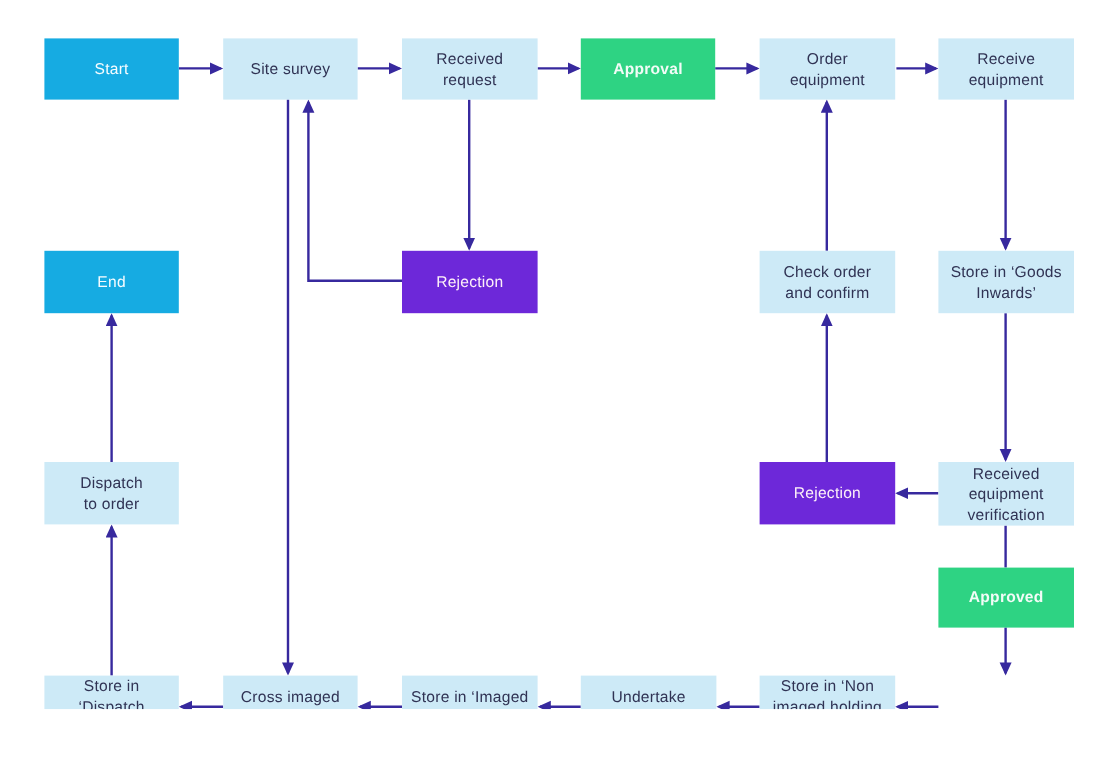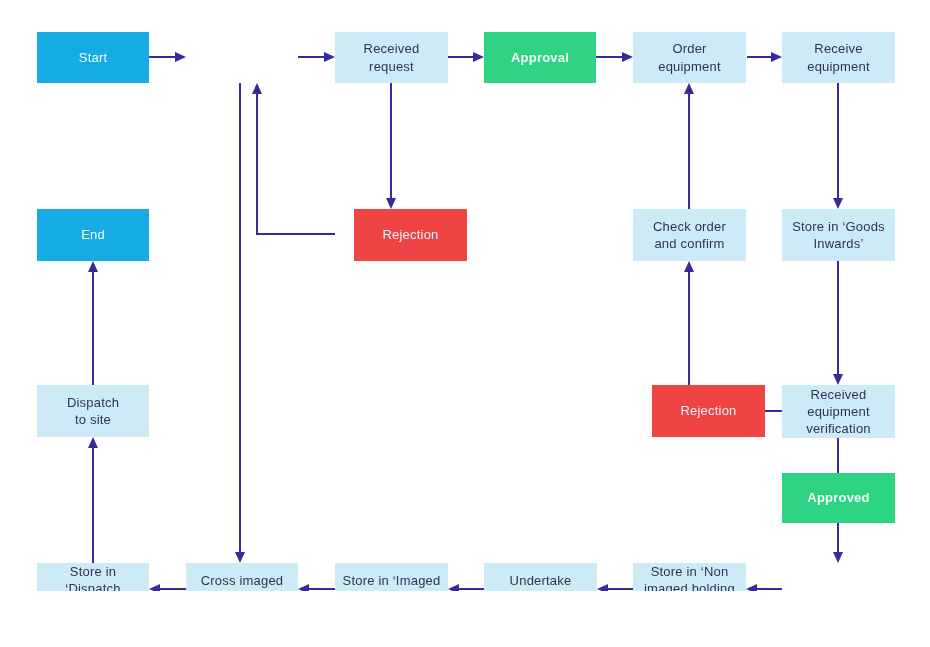--- a/index.html
+++ b/index.html
@@ -10,21 +10,21 @@
   svg.connectors { position:absolute; left:0; top:0; width:930px; height:647px; }
   svg.connectors path { stroke:#37299e; stroke-width:2; fill:none; }
   .node {
     position:absolute; display:flex; align-items:center; justify-content:center;
     text-align:center; font-size:13px; line-height:1.32; letter-spacing:.2px;
     color:#303354; background:#cdeaf7;
   }
   .node span { display:inline-block; max-width:105px; }
   .terminal  { background:#16abe2; color:#f6fcff; }
   .approval  { background:#2ed383; color:#f2fcf7;font-weight:bold; }
-  .rejection { background:#ef4444; color:#fdf0f8;margin-left:19px; }
+  .rejection { background:#6d28d9; color:#fdf0f8; }
 </style>
 </head>
 <body>
 
 <div class="canvas">
 
   <svg class="connectors" viewBox="0 0 930 647">
     <defs>
       <marker id="ah" markerWidth="12" markerHeight="11" refX="9" refY="5" orient="auto" markerUnits="userSpaceOnUse">
         <path d="M0,0 L11,5 L0,10 Z" style="fill:#37299e;stroke:none"></path>
@@ -50,20 +50,23 @@
     <path d="M484,589 L450,589" marker-end="url(#ah)"></path>
     <path d="M335,589 L300,589" marker-end="url(#ah)"></path>
     <path d="M186,589 L151,589" marker-end="url(#ah)"></path>
     <path d="M93,563 L93,439" marker-end="url(#ah)"></path>
     <path d="M93,385 L93,263" marker-end="url(#ah)"></path>
   </svg>
 
   <div class="node terminal" style="left:37px;top:32px;width:112px;height:51px">
     <span>Start</span>
   </div>
+  <div class="node" style="left:186px;top:32px;width:112px;height:51px">
+    <span>Site survey</span>
+  </div>
   <div class="node" style="left:335px;top:32px;width:113px;height:51px">
     <span style="max-width:90px">Received request</span>
   </div>
   <div class="node approval" style="left:484px;top:32px;width:112px;height:51px">
     <span>Approval</span>
   </div>
   <div class="node" style="left:633px;top:32px;width:113px;height:51px">
     <span style="max-width:72px">Order equipment</span>
   </div>
   <div class="node" style="left:782px;top:32px;width:113px;height:51px">
@@ -77,21 +80,21 @@
     <span>Rejection</span>
   </div>
   <div class="node" style="left:633px;top:209px;width:113px;height:52px">
     <span style="max-width:90px">Check order and confirm</span>
   </div>
   <div class="node" style="left:782px;top:209px;width:113px;height:52px">
     <span style="max-width:96px">Store in ‘Goods Inwards’</span>
   </div>
 
   <div class="node" style="left:37px;top:385px;width:112px;height:52px">
-    <span style="max-width:62px">Dispatch to site</span>
+    <span style="max-width:62px">Dispatch to order</span>
   </div>
   <div class="node rejection" style="left:633px;top:385px;width:113px;height:52px">
     <span>Rejection</span>
   </div>
   <div class="node" style="left:782px;top:385px;width:113px;height:53px">
     <span style="max-width:85px">Received equipment verification</span>
   </div>
 
   <div class="node approval" style="left:782px;top:473px;width:113px;height:50px">
     <span>Approved</span>

